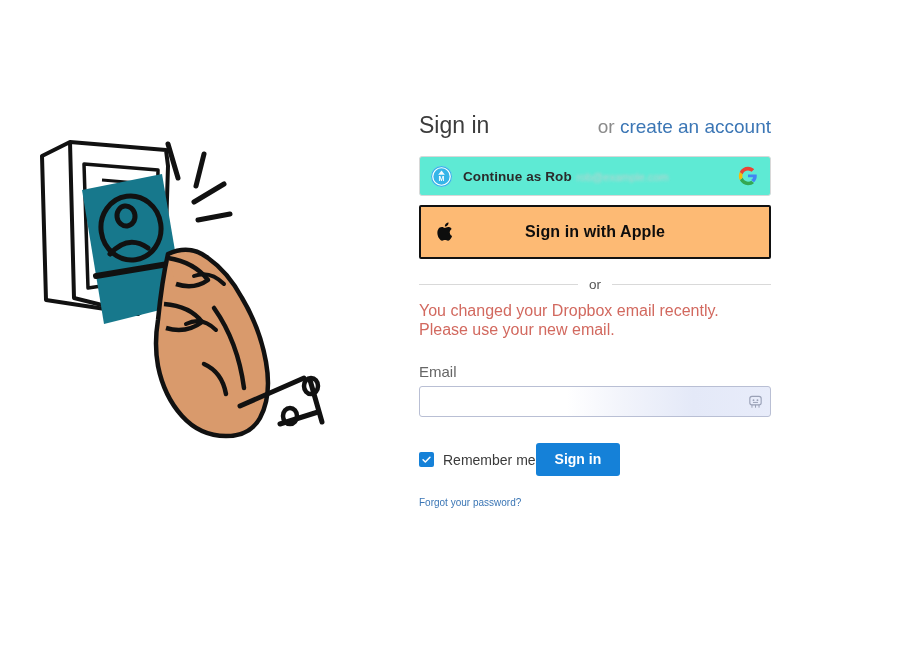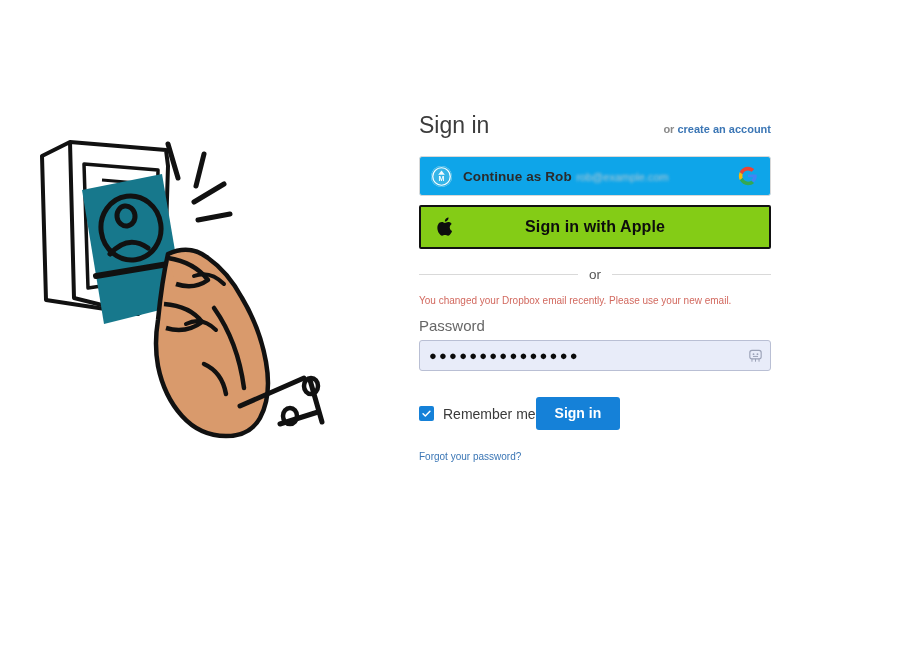--- a/index.html
+++ b/index.html
@@ -40,38 +40,37 @@
     justify-content: space-between;
     margin-bottom: 18px;
   }
   .page-title {
     font-size: 23px;
     color: #3c3c3c;
     font-weight: 400;
     line-height: 26px;
   }
   .alt-action {
-    font-size: 11px;
+    font-size: 19px;
     color: #8a8a8a;
     white-space: nowrap;
-    font-weight: bold;
   }
   .alt-action a {
     color: #3b76b5;
     text-decoration: none;
   }
 
   
   .sso-google {
     position: relative;
     box-sizing: border-box;
     height: 40px;
     border: 1px solid #d8d8d8;
     border-radius: 3px;
-    background: #0ea5e9;
+    background: #5eead4;
     display: flex;
     align-items: center;
     padding: 0 12px 0 11px;
     overflow: hidden;
   }
   .g-avatar {
     width: 21px; height: 21px;
     border-radius: 50%;
     background: #36b5e8;
     position: relative;
@@ -99,23 +98,23 @@
     height: 9px;
     overflow: hidden;
   }
   .g-logo { flex: 0 0 auto; width: 20px; height: 20px; }
   .g-logo svg { display: block; width: 20px; height: 20px; }
 
   
   .sso-apple {
     box-sizing: border-box;
     margin-top: 9px;
-    height: 44px;
+    height: 54px;
     border: 2px solid #111111;
-    background: #84cc16;
+    background: #fdba74;
     border-radius: 2px;
     display: flex;
     align-items: center;
     position: relative;
   }
   .apple-logo {
     position: absolute;
     left: 15px;
     top: 50%;
     transform: translateY(-50%);
@@ -143,24 +142,24 @@
     background: #d9d9d9;
   }
   .divider .word {
     padding: 0 11px;
     font-size: 13.5px;
     color: #555555;
   }
 
   
   .form-error {
-    font-size: 10px;
+    font-size: 16px;
     line-height: 19px;
     color: #d2695f;
-    margin-bottom: 4px;
+    margin-bottom: 21px;
   }
 
   
   .field { margin-top: 1px; }
   .field-label {
     font-size: 15px;
     color: #666666;
     line-height: 24px;
     margin-bottom: 2px;
   }
@@ -344,39 +343,39 @@
   <div class="divider">
     <span class="rule"></span>
     <span class="word">or</span>
     <span class="rule"></span>
   </div>
 
   
   <div class="form-error">You changed your Dropbox email recently. Please use your new email.</div>
 
   
-
-  
   <div class="field">
-    <div class="field-label">Password</div>
-    <div class="input-wrap autofill-solid">
-      <span class="input-text dots">●●●●●●●●●●●●●●●</span>
+    <div class="field-label">Email</div>
+    <div class="input-wrap autofill-gradient">
+      <span class="input-text"></span>
       <span class="autofill-icon">
         <svg viewBox="0 0 24 24" xmlns="http://www.w3.org/2000/svg">
           <rect x="4" y="4" width="16" height="12" rx="3" fill="none" stroke="#5b6480" stroke-width="1.6"></rect>
           <circle cx="9.2" cy="9.4" r="1.3" fill="#5b6480"></circle>
           <circle cx="14.8" cy="9.4" r="1.3" fill="#5b6480"></circle>
           <path d="M9 12.6 h6" stroke="#5b6480" stroke-width="1.4" stroke-linecap="round"></path>
           <path d="M7 16.5 v3 M12 16.5 v3 M17 16.5 v3" stroke="#5b6480" stroke-width="1.4" stroke-linecap="round"></path>
         </svg>
       </span>
     </div>
   </div>
 
   
+
+  
   <div class="actions-row">
     <div class="remember">
       <span class="checkbox">
         <svg viewBox="0 0 16 16" xmlns="http://www.w3.org/2000/svg">
           <path d="M3 8.4 L6.3 11.6 L13 4.8" fill="none" stroke="#ffffff" stroke-width="2.2" stroke-linecap="round" stroke-linejoin="round"></path>
         </svg>
       </span>
       <span class="remember-label">Remember me</span>
     </div>
     <button class="signin-btn">Sign in</button>

